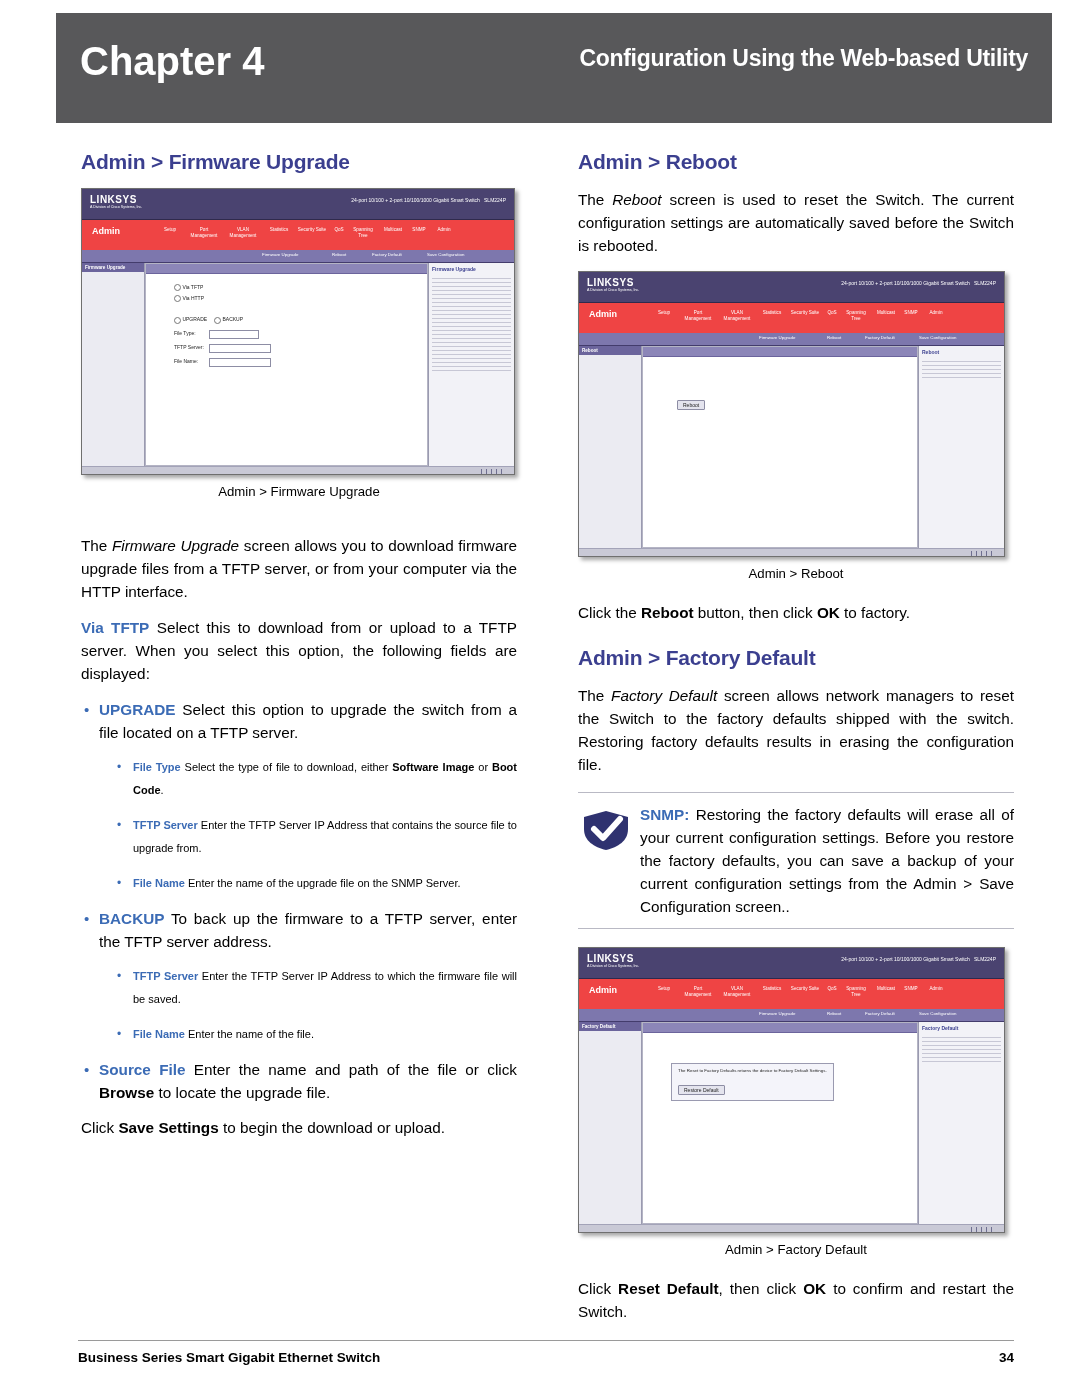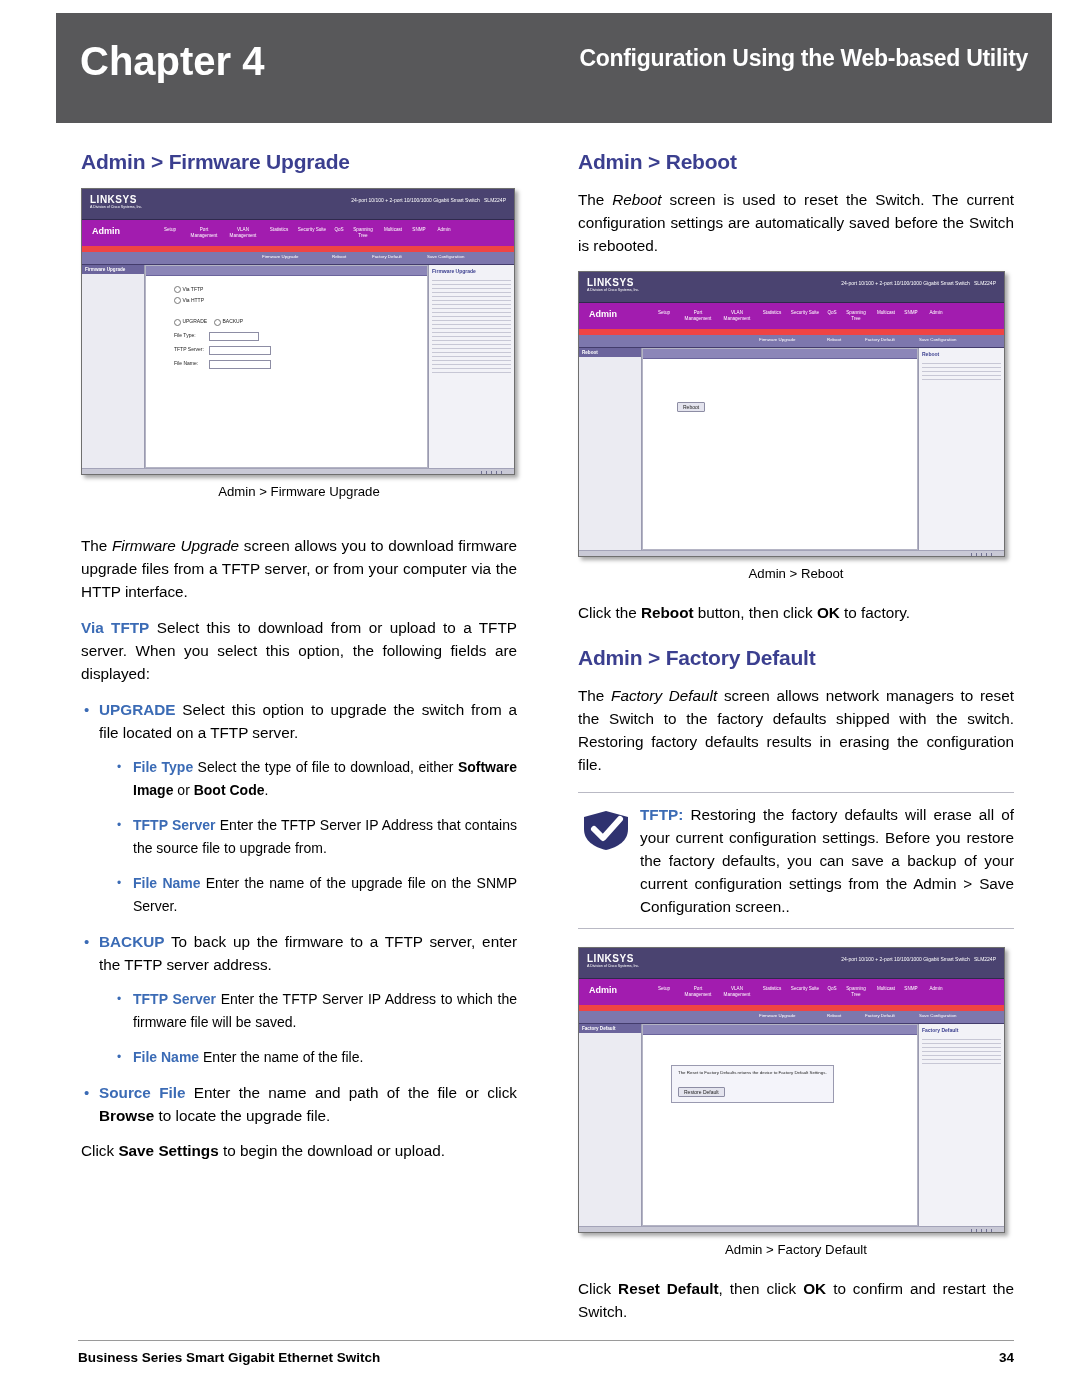--- a/index.html
+++ b/index.html
@@ -53,21 +53,21 @@
   .blue { color:#3b6bb5; font-weight:bold; }
   .bullet {
     position:relative; padding-left:18px;
     font-size:15.3px; line-height:23px; margin:0 0 12px 0; text-align:justify;
   }
   .bullet:before {
     content:"\2022"; position:absolute; left:3px; top:0; color:#3b6bb5; font-size:15px;
   }
   .subbullet {
     position:relative; padding-left:20px; margin-left:32px;
-    font-size:14px; line-height:23px; margin-bottom:12px; text-align:justify;
+    font-size:11px; line-height:23px; margin-bottom:12px; text-align:justify;
   }
   .subbullet:before {
     content:"\2022"; position:absolute; left:4px; top:0; color:#3b6bb5; font-size:12px;
   }
   .caption {
     text-align:center; font-size:13.2px; margin-top:9px; color:#000;
   }
   
   .shot {
     border:1px solid #6f6f6f; background:#c9c9d6;
@@ -80,21 +80,21 @@
   }
   .shot .logo {
     position:absolute; left:8px; top:5px; color:#fff; font-size:10px;
     font-weight:bold; letter-spacing:0.5px;
   }
   .shot .logo small { display:block; font-size:3.6px; font-weight:normal; letter-spacing:0; }
   .shot .brandright {
     position:absolute; right:8px; top:8px; color:#fff; font-size:5px;
   }
   .shot .menubar {
-    height:26px; background:#a21caf; position:relative; border-bottom:6px solid #ef4444;
+    height:26px; background:#ef4444; position:relative; border-bottom:4px solid #ef4444;
   }
   .shot .menubar .admin {
     position:absolute; left:10px; top:6px; color:#fff; font-size:9px; font-weight:bold;
   }
   .shot .menubar .mi {
     position:absolute; top:7px; color:#fff; font-size:4.6px; text-align:center; line-height:6px;
   }
   .shot .subbar {
     height:12px; background:#7d77ad; border-bottom:1px solid #433c6c; position:relative;
   }
@@ -394,21 +394,21 @@
 
   <div class="notebox">
     <div class="hr"></div>
     <div class="inner">
       <div class="note-icon">
         <svg width="52" height="42" viewBox="0 0 52 42">
           <path d="M4 8 L26 2 L48 8 L48 20 C48 32 38 38 26 41 C14 38 4 32 4 20 Z" fill="#2f3270"></path>
           <path d="M14 20 L23 29 L40 10" stroke="#ffffff" stroke-width="6" fill="none" stroke-linecap="round" stroke-linejoin="round"></path>
         </svg>
       </div>
-      <div class="note-text"><span class="blue">TFTP:</span><span> Restoring the factory defaults will erase all of your current configuration settings. Before you restore the factory defaults, you can save a backup of your current configuration settings from the Admin &gt; Save Configuration screen..</span></div>
+      <div class="note-text"><span class="blue">SNMP:</span><span> Restoring the factory defaults will erase all of your current configuration settings. Before you restore the factory defaults, you can save a backup of your current configuration settings from the Admin &gt; Save Configuration screen..</span></div>
     </div>
     <div class="hr"></div>
   </div>
 
   <div class="shot" style="width:425px;height:284px;margin-top:18px;">
     <div class="topbar">
       <div class="logo">
         <span>LINKSYS</span>
         <small>A Division of Cisco Systems, Inc.</small>
       </div>

